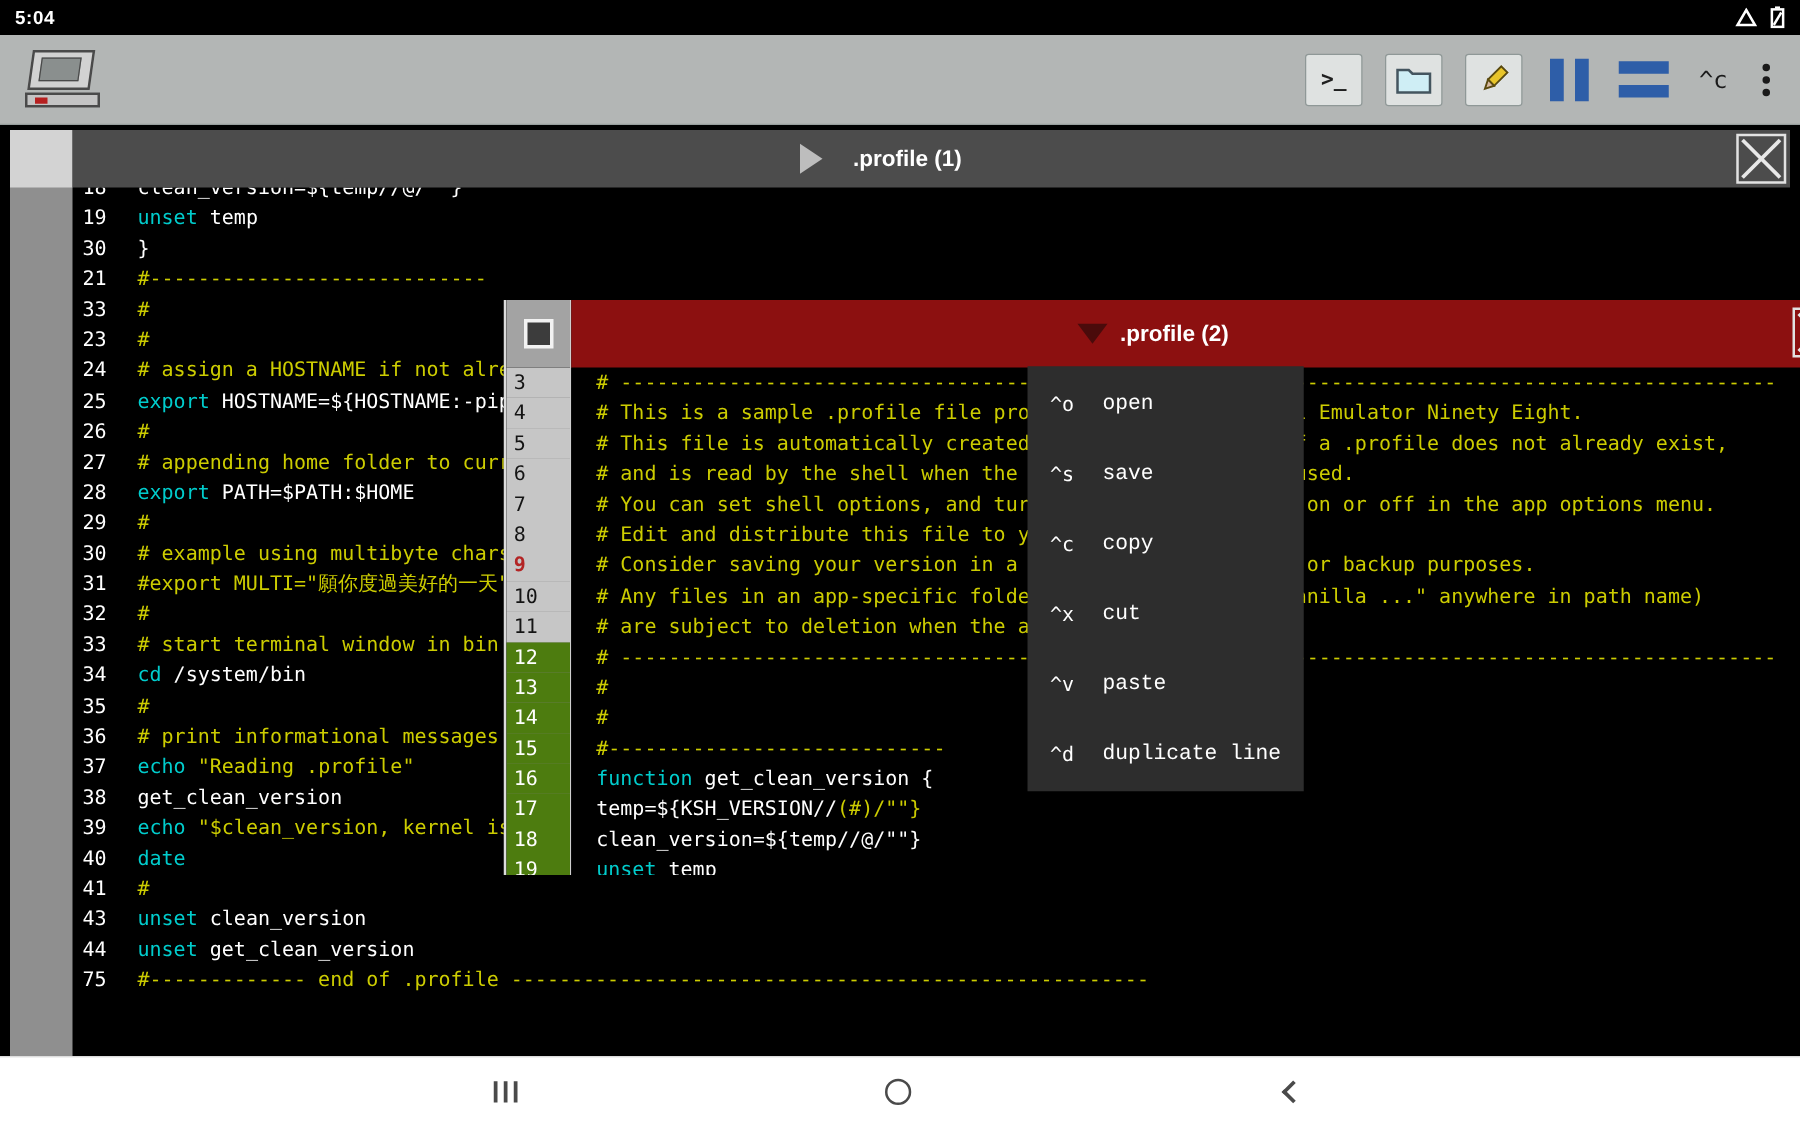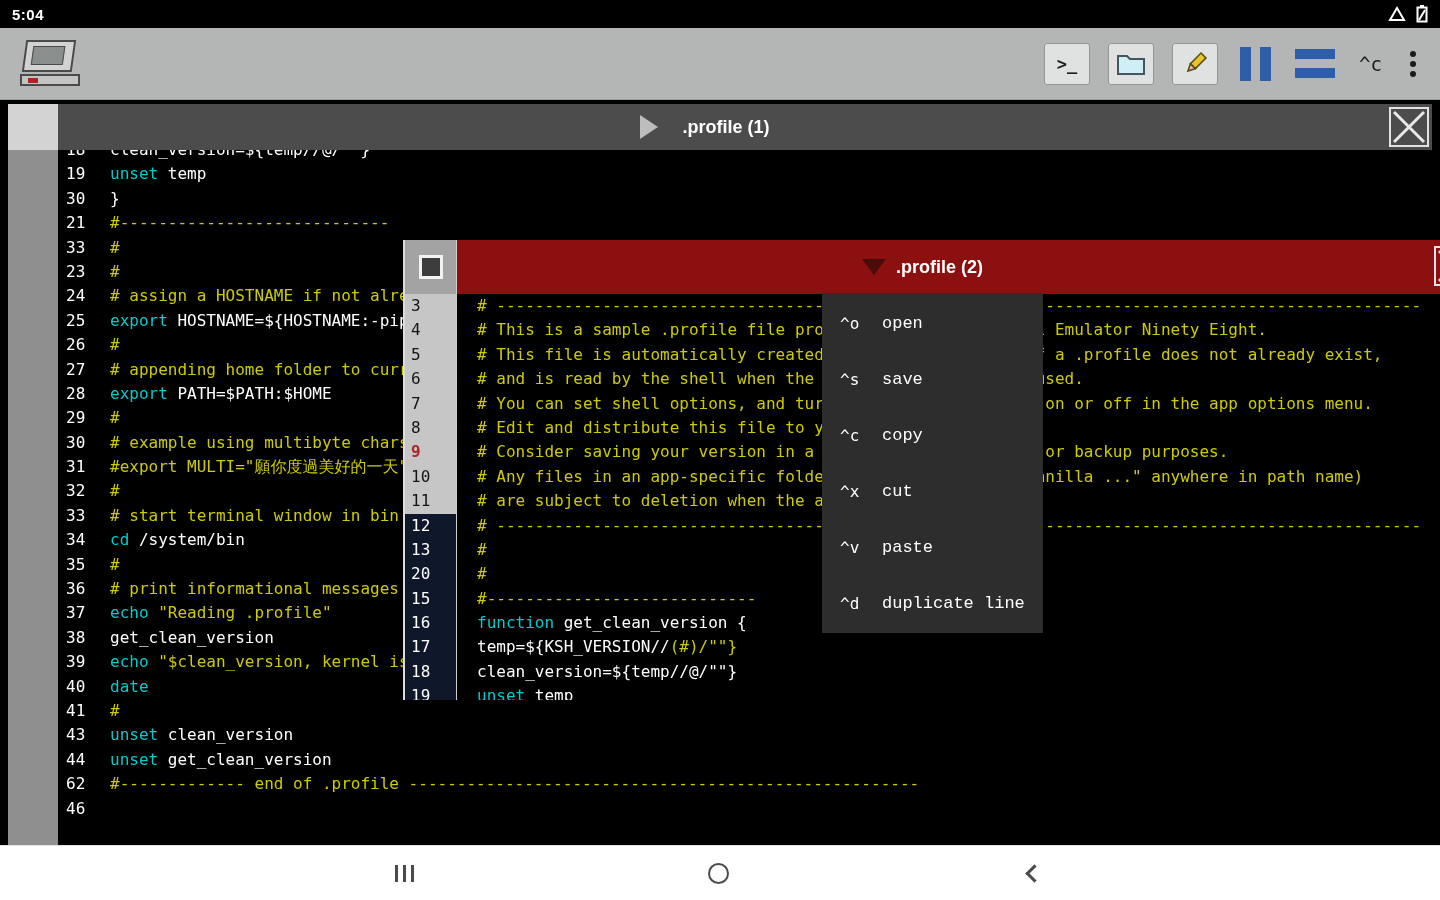--- a/index.html
+++ b/index.html
@@ -55,21 +55,21 @@
   .tk-s{color:#cccc00}
 
   .win2{position:absolute;left:403px;top:140px;width:1075px;height:460px;display:flex;z-index:20;background:#000;
     border-left:2px solid #dcdcdc;overflow:hidden}
   .w2-left{width:52px;flex:none;display:flex;flex-direction:column;border-right:1px solid #cfcfcf}
   .w2-check{height:54px;background:#a3a3a3;display:flex;align-items:center;justify-content:center;flex:none;cursor:pointer}
   .w2-checkbox{width:24px;height:24px;border:3px solid #f2f2f2;background:#3c3c3c}
   .w2-gutter{flex:1;display:flex;flex-direction:column;background:#7d7d7d;overflow:hidden}
   .gcell{height:24.4px;line-height:24.4px;font-family:"DejaVu Sans Mono",monospace;font-size:16px;padding-left:6px}
   .glight{background:#c6c6c6;color:#141414}
-  .gdark{background:#0f172a;color:#fff}
+  .gdark{background:#4d7c0f;color:#fff}
   .gcurrent{color:#b32424;font-weight:bold}
   .w2-main{flex:1;display:flex;flex-direction:column;min-width:0}
   .tb2{height:54px;background:#8c1010}
   .tb2 .tb-group{left:-45px;gap:10px}
   .tri-down{width:0;height:0;border-top:16px solid #4a0b0b;border-left:12px solid transparent;border-right:12px solid transparent}
   .tb2 .close-btn{top:6px;right:4px}
   #w2-code{padding-left:12px}
 
   
   .ctx-menu{position:absolute;left:822px;top:193px;width:221px;background:#2d2d2d;z-index:40;padding:2px 0}
@@ -184,22 +184,21 @@
             <div class="cl"><span class="ln">34</span><span class="tk-k">cd</span><span class="tk-p"> /system/bin</span></div>
             <div class="cl"><span class="ln">35</span><span class="tk-c">#</span></div>
             <div class="cl"><span class="ln">36</span><span class="tk-c"># print informational messages console</span></div>
             <div class="cl"><span class="ln">37</span><span class="tk-k">echo</span><span class="tk-p"> </span><span class="tk-s">"Reading .profile"</span></div>
             <div class="cl"><span class="ln">38</span><span class="tk-p">get_clean_version</span></div>
             <div class="cl"><span class="ln">39</span><span class="tk-k">echo</span><span class="tk-p"> </span><span class="tk-s">"$clean_version, kernel is $(uname -r)"</span></div>
             <div class="cl"><span class="ln">40</span><span class="tk-k">date</span></div>
             <div class="cl"><span class="ln">41</span><span class="tk-c">#</span></div>
             <div class="cl"><span class="ln">43</span><span class="tk-k">unset</span><span class="tk-p"> clean_version</span></div>
             <div class="cl"><span class="ln">44</span><span class="tk-k">unset</span><span class="tk-p"> get_clean_version</span></div>
-            <div class="cl"><span class="ln">62</span><span class="tk-c">#------------- end of .profile -----------------------------------------------------</span></div>
-            <div class="cl"><span class="ln">46</span><span class="tk-p"></span></div>
+            <div class="cl"><span class="ln">75</span><span class="tk-c">#------------- end of .profile -----------------------------------------------------</span></div>
           </div>
         </div>
     </div>
   </div>
 
   <div class="win2">
     <div class="w2-left">
       <div class="w2-check">
         <span class="w2-checkbox"></span>
       </div>
@@ -208,21 +207,21 @@
           <div class="gcell glight">4</div>
           <div class="gcell glight">5</div>
           <div class="gcell glight">6</div>
           <div class="gcell glight">7</div>
           <div class="gcell glight">8</div>
           <div class="gcell glight gcurrent">9</div>
           <div class="gcell glight">10</div>
           <div class="gcell glight">11</div>
           <div class="gcell gdark">12</div>
           <div class="gcell gdark">13</div>
-          <div class="gcell gdark">20</div>
+          <div class="gcell gdark">14</div>
           <div class="gcell gdark">15</div>
           <div class="gcell gdark">16</div>
           <div class="gcell gdark">17</div>
           <div class="gcell gdark">18</div>
           <div class="gcell gdark">19</div>
         </div>
     </div>
     <div class="w2-main">
       <div class="titlebar tb2">
         <div class="tb-group">

